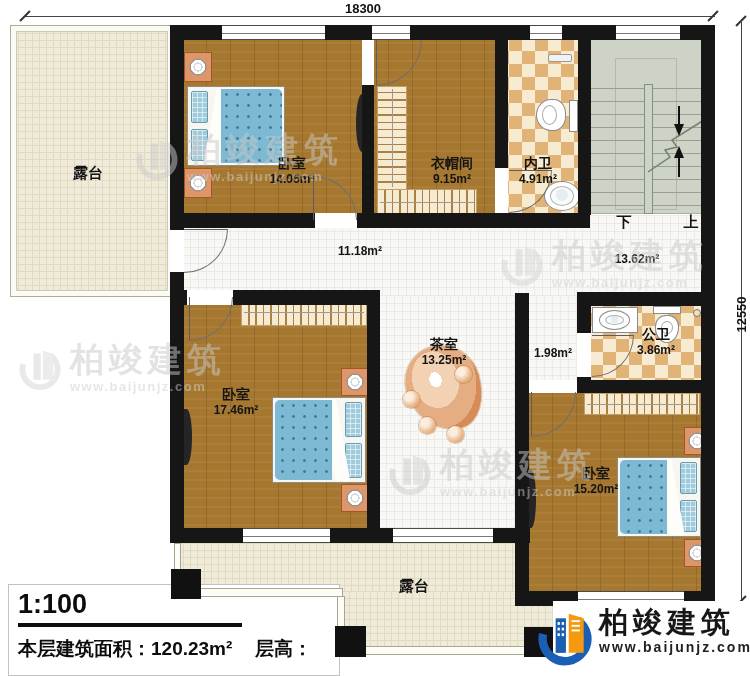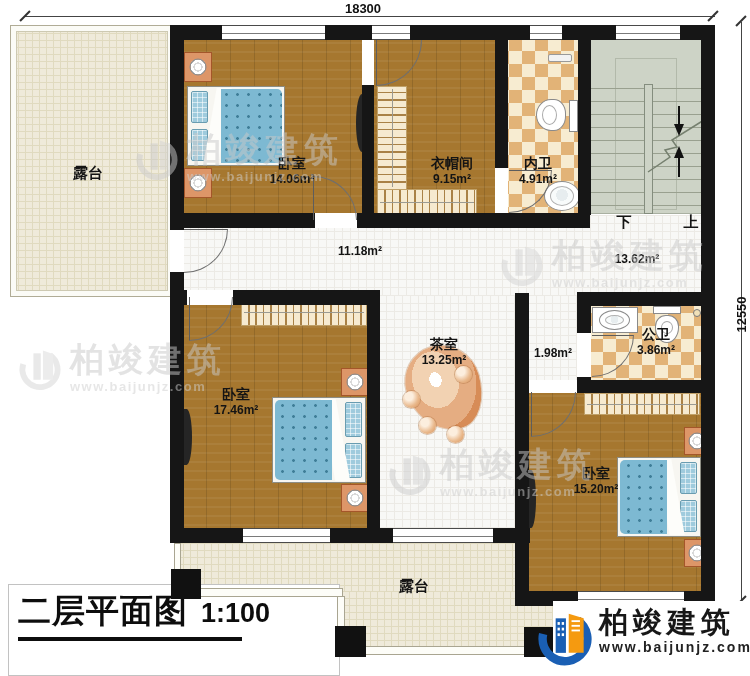--- a/index.html
+++ b/index.html
@@ -337,24 +337,28 @@
   <div class="rail" style="left:174px;top:543px;width:7px;height:28px"></div>
   <div class="rail" style="left:199px;top:588px;width:144px;height:9px"></div>
   <div class="rail" style="left:337px;top:596px;width:8px;height:31px"></div>
   <div class="rail" style="left:364px;top:646px;width:162px;height:9px"></div>
   <div class="pillar" style="left:171px;top:569px;width:30px;height:30px"></div>
   <div class="pillar" style="left:335px;top:626px;width:31px;height:31px"></div>
   <div class="pillar" style="left:524px;top:627px;width:30px;height:30px"></div>
 
   <div class="titlebox">
     <div class="titlerow">
-      <span class="t1">二层平面图</span>
       <span class="t2">1:100</span>
     </div>
     <div class="underbar"></div>
+    <div class="t3">
+      <span>本层建筑面积：</span><span>120.23m²</span>
+      <span style="display:inline-block;width:12px"></span>
+      <span>层高：</span>
+    </div>
   </div>
 
   <div class="logobox" style="left:553px;top:601px;width:197px;height:75px"></div>
   <div class="logo" style="left:537px;top:606px">
     <svg width="56" height="62" viewBox="0 0 60 64">
       <circle cx="30" cy="34" r="24" fill="none" stroke="#1a5fb4" stroke-width="9" stroke-dasharray="103 48" transform="rotate(-55 30 34)"></circle>
       <rect x="20" y="12" width="11" height="37" fill="#1a5fb4"></rect>
       <g fill="#fff">
           <rect x="22" y="16" width="2.5" height="3"></rect>
           <rect x="26.5" y="16" width="2.5" height="3"></rect>

